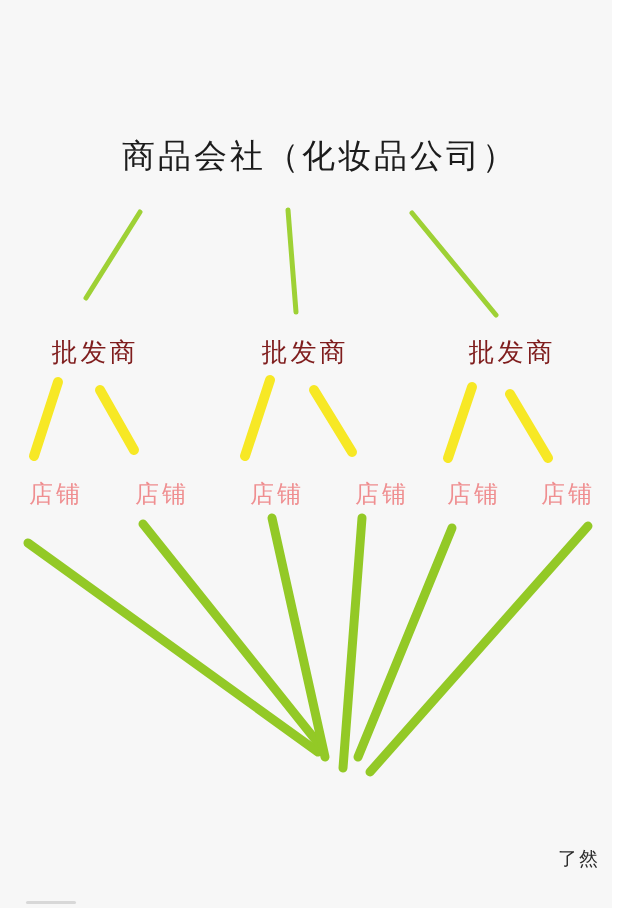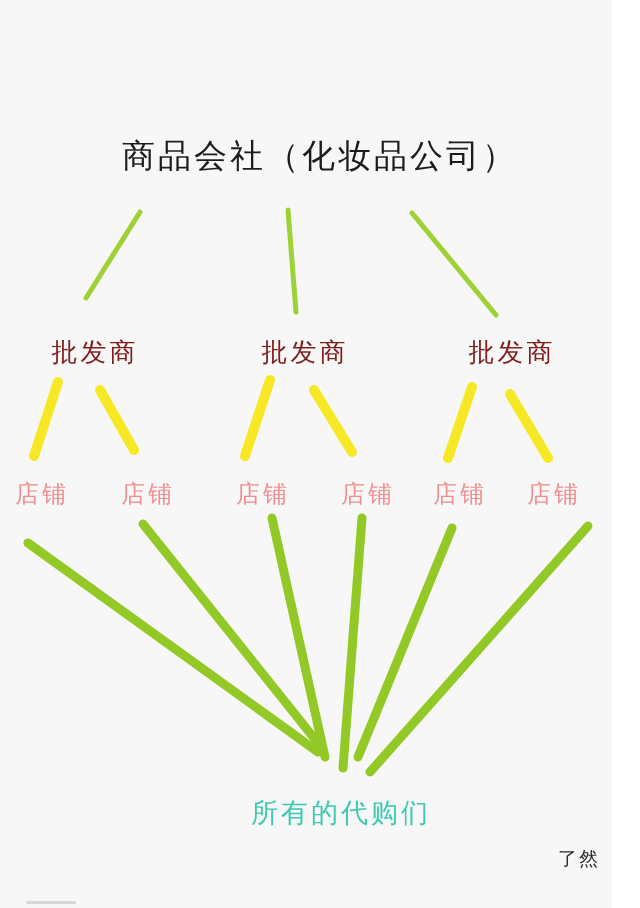--- a/index.html
+++ b/index.html
@@ -40,20 +40,21 @@
     font-size: 26px;
     color: #7f1d1d;
     font-family: "DejaVu Sans", sans-serif;
     letter-spacing: 3px;
   }
   .shop-label {
     font-size: 24px;
     color: #ef8e90;
     font-family: "DejaVu Sans", sans-serif;
     letter-spacing: 3px;
+    margin-left: 14px;
   }
   .buyers-label {
     font-size: 27px;
     color: #3fc9b0;
     font-family: "DejaVu Sans", sans-serif;
     letter-spacing: 3px;
   }
   .signature-label {
     font-size: 19px;
     color: #2a2a2a;
@@ -106,19 +107,18 @@
   <div class="node-label wholesaler-label" id="wholesaler-1" style="left: 261.5px; top: 339px;">批发商</div>
   <div class="node-label wholesaler-label" id="wholesaler-2" style="left: 468.5px; top: 339px;">批发商</div>
 
   <div class="node-label shop-label" id="shop-0" style="left: 15px; top: 482px;">店铺</div>
   <div class="node-label shop-label" id="shop-1" style="left: 121px; top: 482px;">店铺</div>
   <div class="node-label shop-label" id="shop-2" style="left: 236px; top: 482px;">店铺</div>
   <div class="node-label shop-label" id="shop-3" style="left: 341px; top: 482px;">店铺</div>
   <div class="node-label shop-label" id="shop-4" style="left: 433px; top: 482px;">店铺</div>
   <div class="node-label shop-label" id="shop-5" style="left: 527px; top: 482px;">店铺</div>
 
-  <div class="node-label buyers-label" id="buyers-node" style="left: 251px; top: 798.5px;">所有的代购们</div>
 
   <div class="node-label signature-label" id="signature-node" style="left: 558px; top: 849px;">了然</div>
 
   <div class="footer-bar"></div>
 
 </div>
 
 </body></html>

